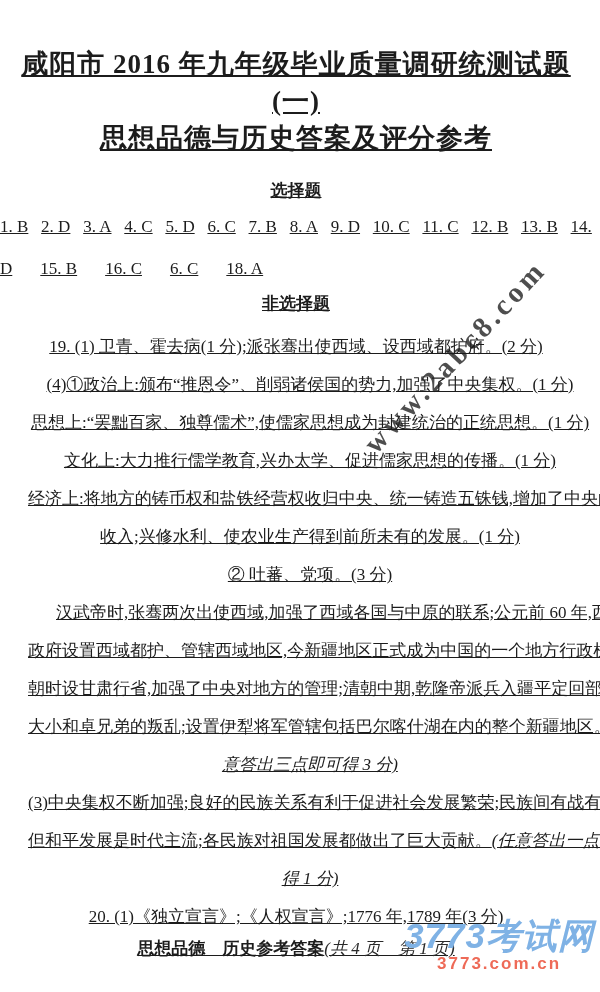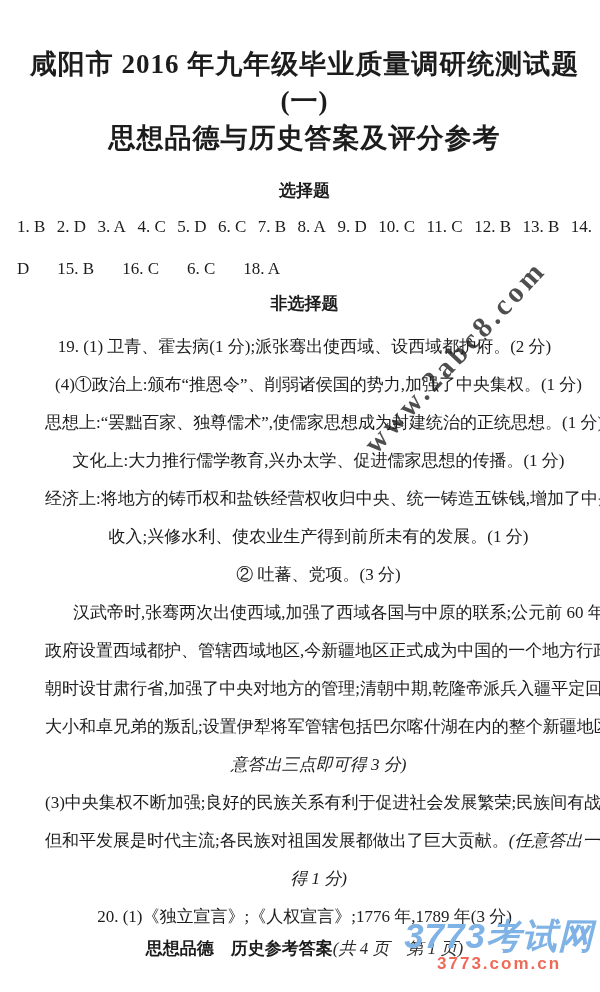--- a/index.html
+++ b/index.html
@@ -1,20 +1,20 @@
 <!DOCTYPE html>
 <html><head>
 <meta charset="utf-8">
 <style>
   html,body{margin:0;padding:0;}
   body{
     width:600px;height:992px;background:#ffffff;position:relative;overflow:hidden;
     font-family:"Liberation Serif","DejaVu Serif",serif;color:#1c1c1c;
   }
-  .page{padding:46px 8px 0 17px;position:relative;z-index:2;}
+  .page{padding:46px 8px 0 0;position:relative;z-index:2;text-decoration:underline;}
   .title{text-align:center;font-weight:bold;font-size:27px;line-height:37px;letter-spacing:1px;}
   .section-heading{text-align:center;font-weight:bold;font-size:17px;line-height:20px;}
   .heading-choice{margin-top:24px;}
   .heading-nonchoice{margin-top:14px;}
   .ans-row{font-size:17px;line-height:22px;display:flex;}
   .ans-row1{margin-top:15px;justify-content:space-between;}
   .ans-row2{margin-top:20px;gap:28px;}
   .body-lines{margin-top:14px;text-align:center;}
   .line{font-size:17px;line-height:38px;height:38px;white-space:nowrap;}
   .ind0{margin-left:0;}

